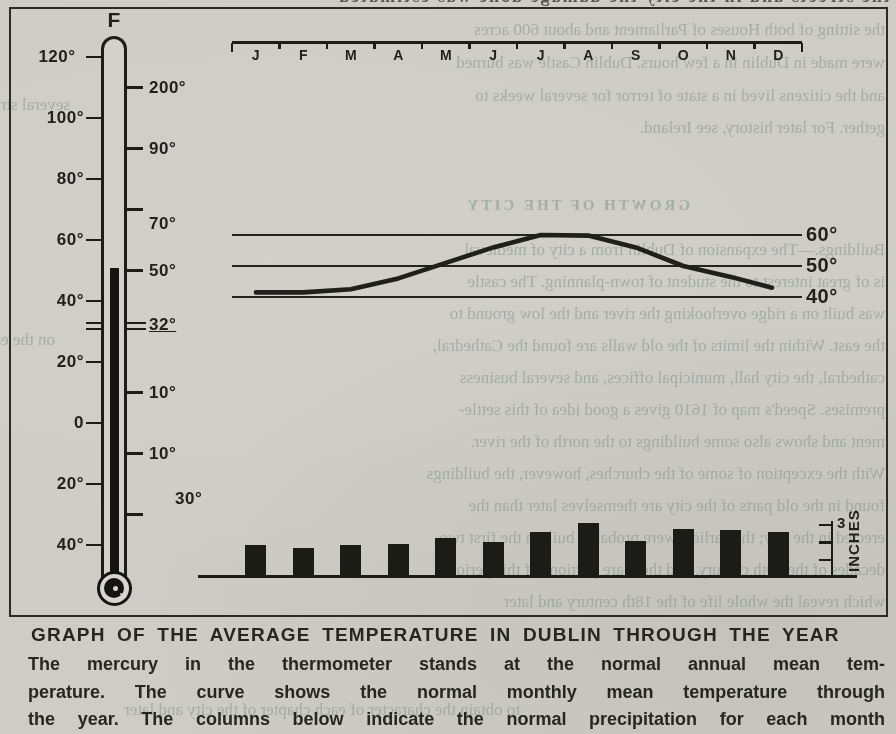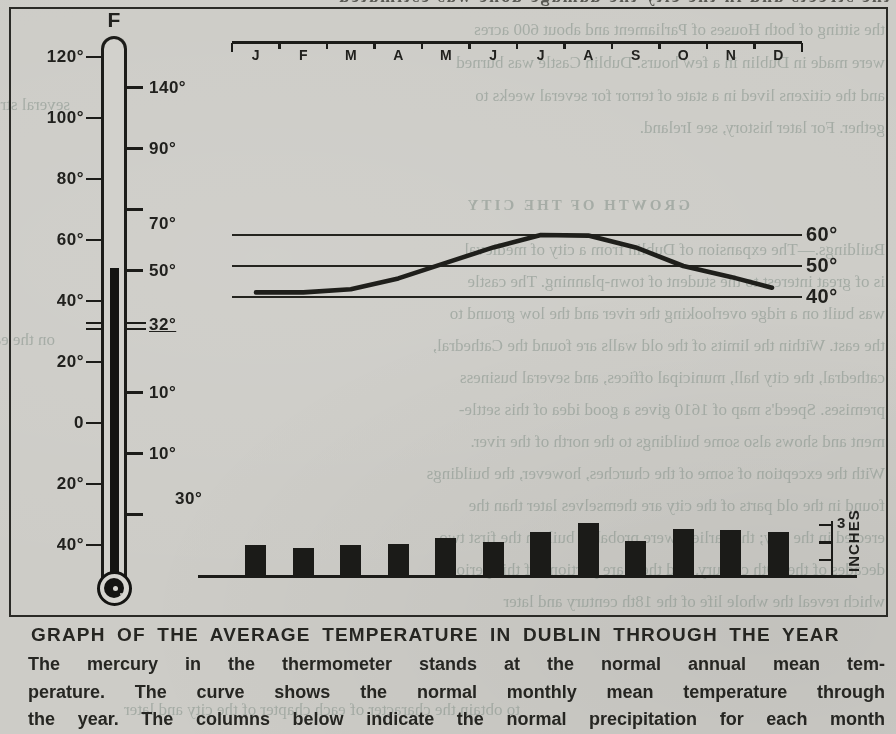--- a/index.html
+++ b/index.html
@@ -100,39 +100,39 @@
   <div class="abs thermo-tube"></div>
   <div class="abs mercury"></div>
   <div class="abs bulb-outer">
     <div class="abs bulb-inner">
       <div class="abs bulb-speck"></div>
       <div class="abs bulb-speck2"></div>
     </div>
   </div>
   <div id="thermo-scale">
       <div class="abs thermo-tick" style="left: 86px; top: 55.7px; width: 15px;"></div>
-      <div class="abs thermo-label t-left" style="top: 47px;">120°</div>
+      <div class="abs thermo-label t-left" style="top: 47px; text-align: center;">120°</div>
       <div class="abs thermo-tick" style="left: 86px; top: 116.7px; width: 15px;"></div>
       <div class="abs thermo-label t-left" style="top: 108px;">100°</div>
       <div class="abs thermo-tick" style="left: 86px; top: 177.7px; width: 15px;"></div>
       <div class="abs thermo-label t-left" style="top: 169px;">80°</div>
       <div class="abs thermo-tick" style="left: 86px; top: 238.7px; width: 15px;"></div>
       <div class="abs thermo-label t-left" style="top: 230px;">60°</div>
       <div class="abs thermo-tick" style="left: 86px; top: 299.7px; width: 15px;"></div>
       <div class="abs thermo-label t-left" style="top: 291px;">40°</div>
       <div class="abs thermo-tick" style="left: 86px; top: 360.7px; width: 15px;"></div>
       <div class="abs thermo-label t-left" style="top: 352px;">20°</div>
       <div class="abs thermo-tick" style="left: 86px; top: 421.7px; width: 15px;"></div>
       <div class="abs thermo-label t-left" style="top: 413px;">0</div>
       <div class="abs thermo-tick" style="left: 86px; top: 482.7px; width: 15px;"></div>
       <div class="abs thermo-label t-left" style="top: 474px;">20°</div>
       <div class="abs thermo-tick" style="left: 86px; top: 543.7px; width: 15px;"></div>
       <div class="abs thermo-label t-left" style="top: 535px;">40°</div>
       <div class="abs thermo-tick" style="left: 127px; top: 86.2px; width: 16px;"></div>
-      <div class="abs thermo-label t-right" style="top: 77.5px;">140°</div>
+      <div class="abs thermo-label t-right" style="top: 77.5px;">200°</div>
       <div class="abs thermo-tick" style="left: 127px; top: 147.2px; width: 16px;"></div>
       <div class="abs thermo-label t-right" style="top: 138.5px;">90°</div>
       <div class="abs thermo-tick" style="left: 127px; top: 208.2px; width: 16px;"></div>
       <div class="abs thermo-label t-right" style="top: 199.5px; margin-top: 14px;">70°</div>
       <div class="abs thermo-tick" style="left: 127px; top: 269.2px; width: 16px;"></div>
       <div class="abs thermo-label t-right" style="top: 260.5px;">50°</div>
       <div class="abs thermo-tick" style="left: 86px; top: 322.2px; width: 15px; height: 2.2px;"></div>
       <div class="abs thermo-tick" style="left: 127px; top: 322.2px; width: 19px; height: 2.2px;"></div>
       <div class="abs thermo-tick" style="left: 86px; top: 327.6px; width: 15px; height: 2.2px;"></div>
       <div class="abs thermo-tick" style="left: 127px; top: 327.6px; width: 19px; height: 2.2px;"></div>

